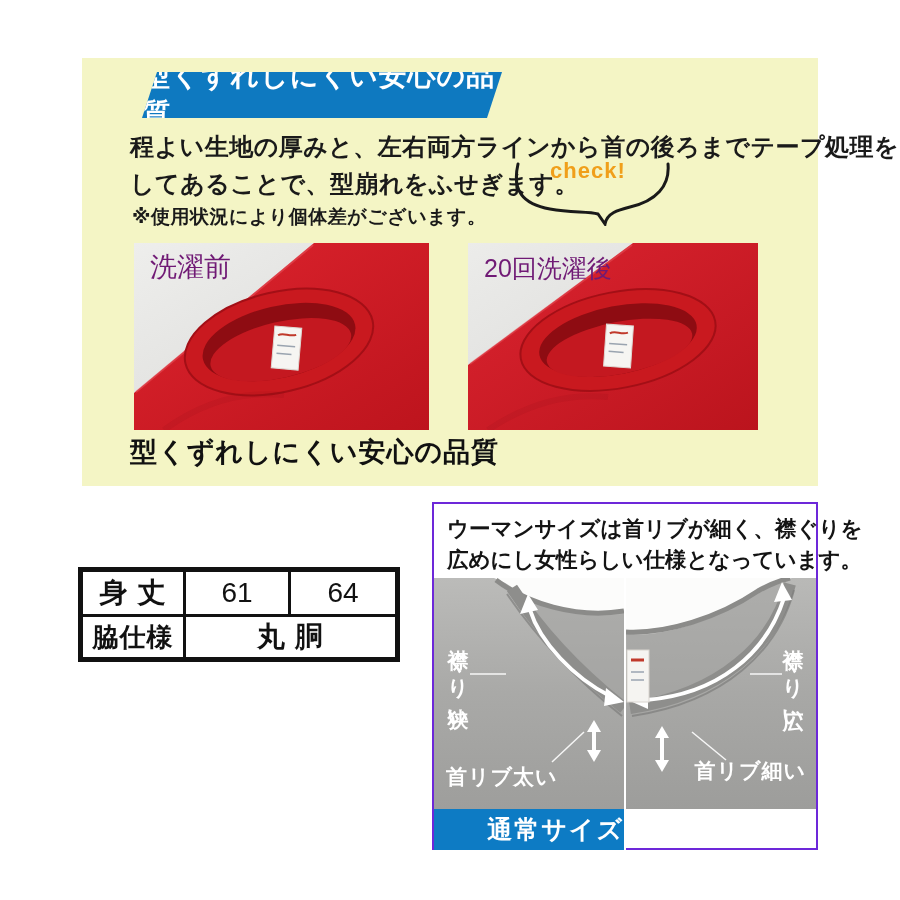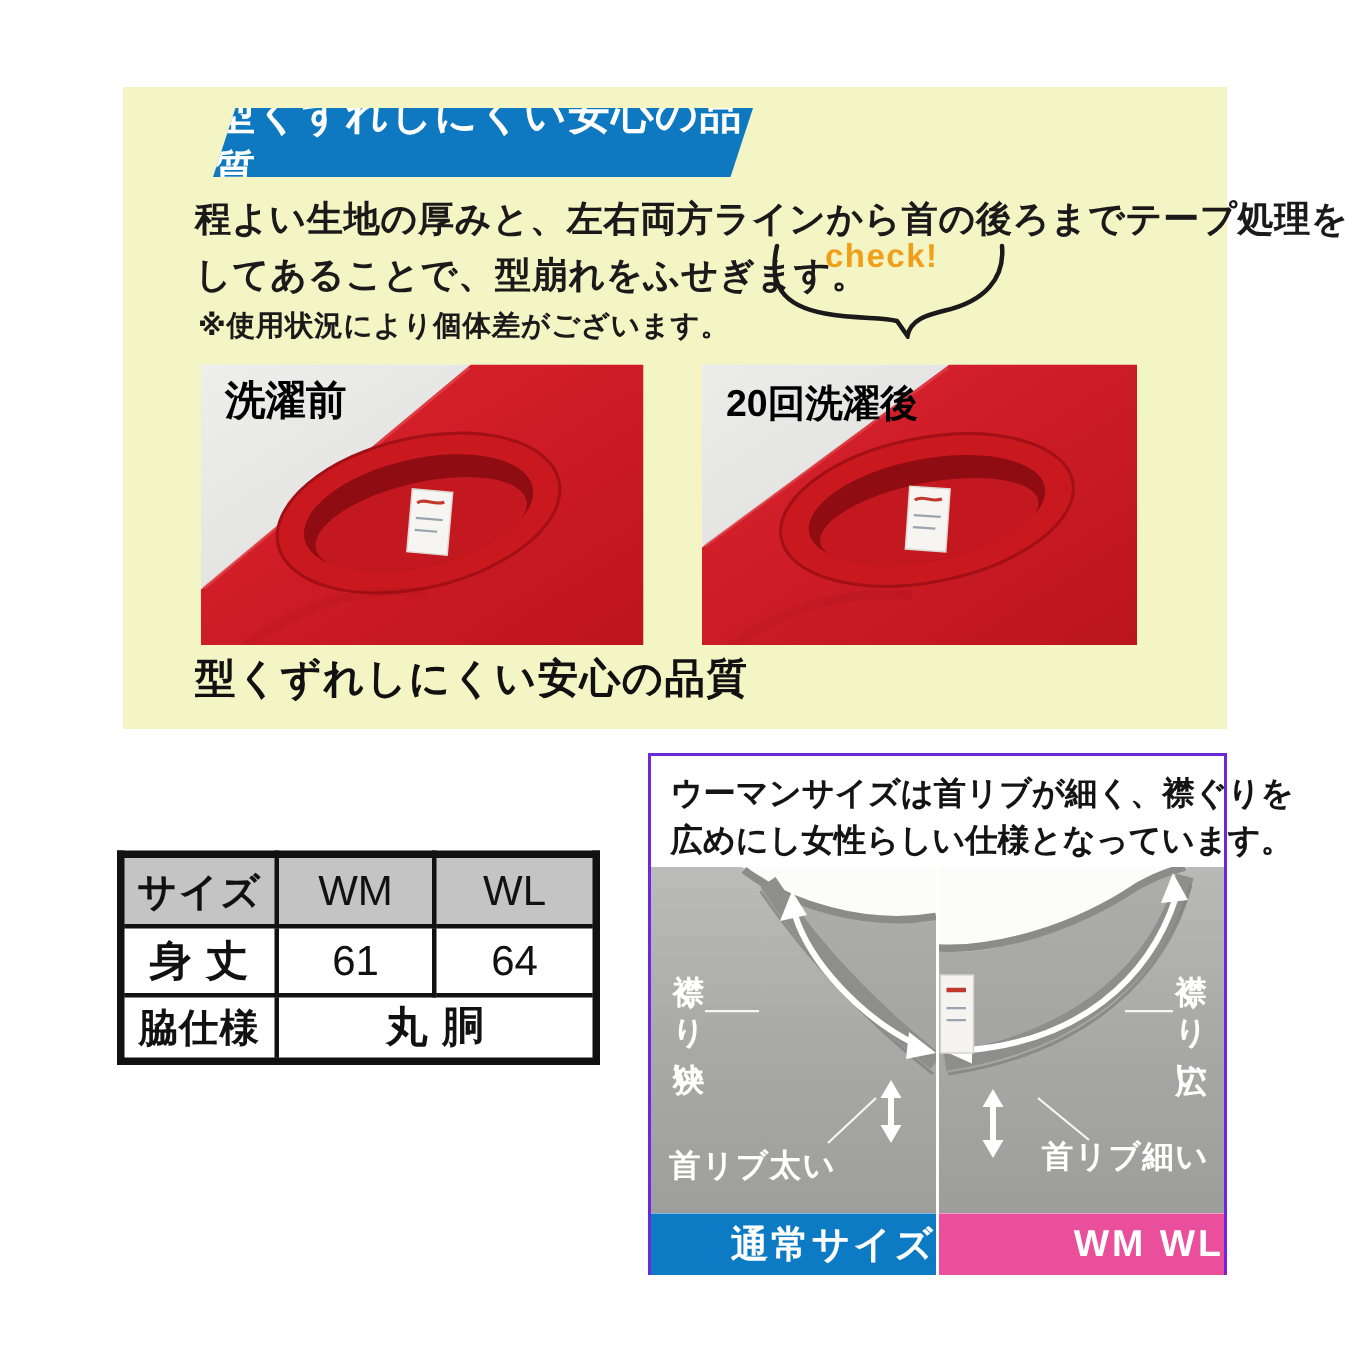--- a/index.html
+++ b/index.html
@@ -15,21 +15,21 @@
     clip-path:polygon(15px 0,100% 0,calc(100% - 15px) 100%,0 100%);
   }
   #q-banner{position:absolute;left:60px;top:14px;width:360px;height:46px;font-size:28px;letter-spacing:1px;}
   #q-body{position:absolute;left:48px;top:70px;font-size:24px;font-weight:bold;line-height:37px;letter-spacing:0.5px;white-space:nowrap;}
   #q-note{position:absolute;left:50px;top:146px;font-size:19px;font-weight:bold;letter-spacing:0.5px;}
   #q-check{position:absolute;left:468px;top:100px;font-size:22px;font-weight:bold;color:#f09f1a;letter-spacing:1px;}
   #q-check-curve{position:absolute;left:430px;top:104px;}
   .photo{position:absolute;width:295px;height:187px;}
   #photo-before{left:52px;top:185px;}
   #photo-after{left:386px;top:185px;width:290px;}
-  .photo-label{position:absolute;left:16px;top:6px;font-weight:bold;color:#000000;}
+  .photo-label{position:absolute;left:16px;top:6px;font-weight:normal;color:#701a75;}
   #photo-before .photo-label{font-size:27px;}
   #photo-after .photo-label{font-size:25px;top:9px;}
   #q-caption{position:absolute;left:48px;top:376px;font-size:27px;font-weight:bold;color:#111;letter-spacing:1px;}
   
   #size-banner{position:absolute;left:78px;top:506px;width:314px;height:36px;font-size:27px;letter-spacing:2px;}
   #size-table{position:absolute;left:78px;top:567px;border-collapse:collapse;table-layout:fixed;background:#fff;}
   #size-table td{border:3px solid #111;text-align:center;vertical-align:middle;padding:0;font-size:28px;color:#111;}
   #size-table{border:5px solid #111;}
   #size-table .gray{background:#c4c4c4;}
   #size-table .jp{font-weight:bold;letter-spacing:1px;}
@@ -150,25 +150,20 @@
   </div>
 
 
   <table id="size-table">
     <colgroup>
         <col style="width:104px">
         <col style="width:105px">
         <col style="width:108px">
       </colgroup>
     <tbody>
-        <tr style="height:48px">
-      <td class="gray jp" style="font-size:26px">サイズ</td>
-      <td class="gray num">WM</td>
-      <td class="gray num">WL</td>
-    </tr>
     <tr style="height:46px">
       <td class="jp">身 丈</td>
       <td class="num">61</td>
       <td class="num">64</td>
     </tr>
     <tr style="height:44px">
       <td class="jp" style="font-size:26px">脇仕様</td>
       <td class="jp" colspan="2">丸 胴</td>
     </tr>
   </tbody>
@@ -240,18 +235,15 @@
       </svg>
       <div class="vlabel">襟ぐり広い</div>
       <div class="rib-label">首リブ細い</div>
     </div>
 
     <div id="c-divider"></div>
 
     <div id="bar-left" class="cbar" style="background-color: rgb(13, 123, 196);">
       <span>通常サイズ</span>
     </div>
-    <div id="bar-right" class="cbar" style="background-color: rgb(234, 79, 155);">
-      <span>WM WL</span>
-    </div>
   </div>
 
 </div>
 
 </body></html>

